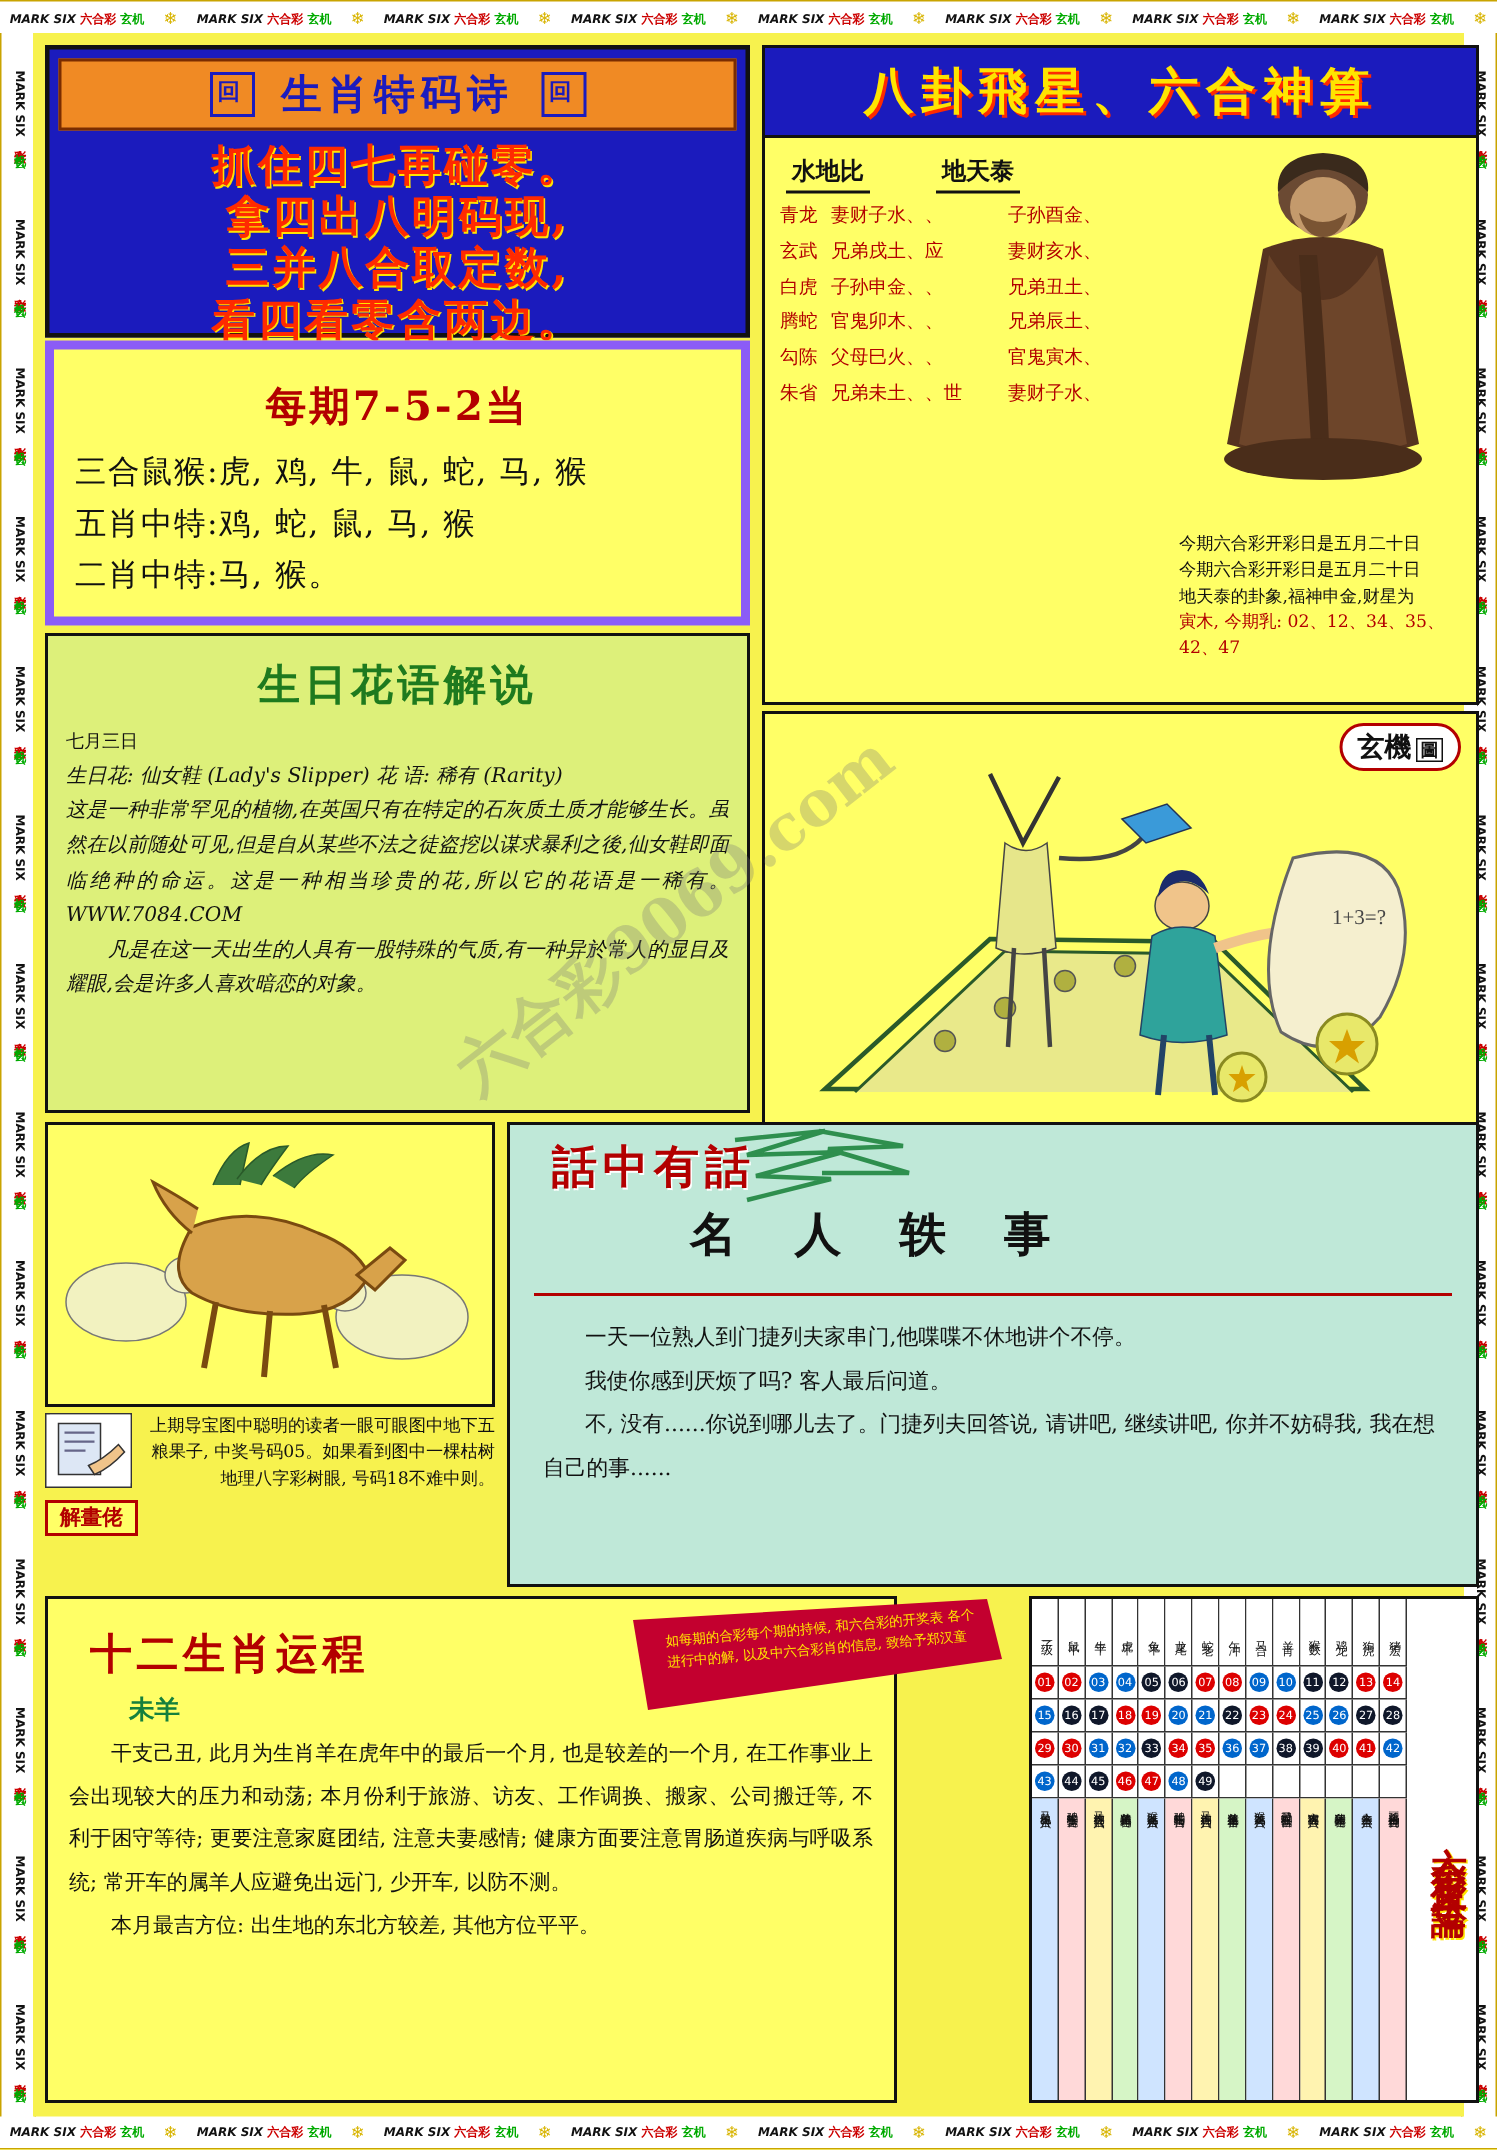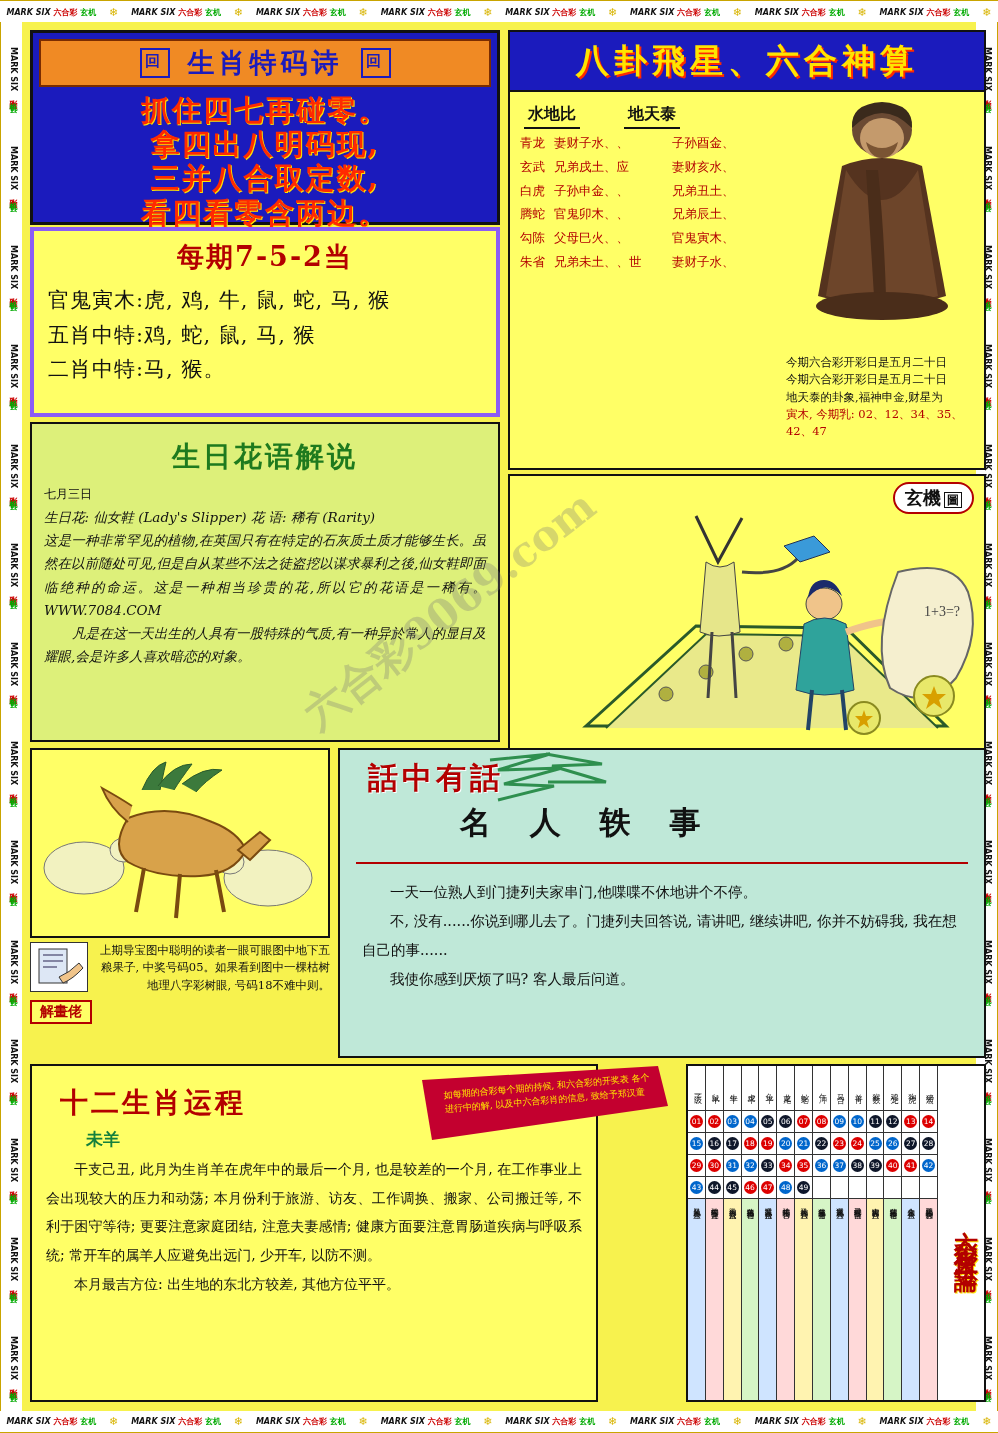--- a/index.html
+++ b/index.html
@@ -68,21 +68,21 @@
   .poem-line{
     color:#ff2a00;font-size:29px;font-weight:bold;letter-spacing:2px;
     font-family:"DejaVu Serif","Liberation Serif",serif;
     text-align:center;line-height:1.18;
     text-shadow:1px 1px 0 #ffe400;
   }
 
   
   #sevenfive{
     left:8px;top:205px;width:470px;height:190px;
-    background:#ffff66;border:4px solid #8b5cf6;padding:8px 14px;
+    background:#ffff66;border:6px solid #8b5cf6;padding:20px 14px;
   }
   .sf-title{
     text-align:center;color:#b30000;font-size:27px;font-weight:bold;
     font-family:"DejaVu Serif","Liberation Serif",serif;letter-spacing:2px;
     margin-bottom:8px;
   }
   .sf-row{
     color:#111;font-size:21px;line-height:1.65;letter-spacing:1px;
     font-family:"DejaVu Serif","Liberation Serif",serif;
   }
@@ -132,21 +132,21 @@
     text-align:center;color:#1e7a1e;font-size:28px;font-weight:bold;letter-spacing:3px;
     font-family:"DejaVu Serif","Liberation Serif",serif;margin:6px 0 10px;
   }
   .bd-date{font-size:12px;color:#111;margin-bottom:3px;}
   .bd-p{font-size:13.5px;color:#111;line-height:1.72;text-align:justify;font-family:"DejaVu Serif","Liberation Serif",serif;font-style:italic;}
   .bd-indent{text-indent:28px;}
 
   
   #xuanji{
     left:486px;top:452px;width:478px;height:298px;
-    background:#ffff66;border:2px solid #111;overflow:hidden;padding-left:36px;
+    background:#ffff66;border:2px solid #111;overflow:hidden;
   }
   .xj-badge{
     position:absolute;right:10px;top:6px;
     border:2px solid #b30000;border-radius:16px;background:#fff;
     padding:2px 10px;font-size:18px;font-weight:bold;color:#111;
     font-family:"DejaVu Serif","Liberation Serif",serif;
   }
   .xj-badge .sm{font-size:12px;border:1px solid #111;padding:0 2px;margin-left:3px;}
 
   
@@ -346,21 +346,21 @@
       <div class="poem-lines">
         <div class="poem-line">抓住四七再碰零。</div>
         <div class="poem-line">拿四出八明码现,</div>
         <div class="poem-line">三并八合取定数,</div>
         <div class="poem-line">看四看零含两边。</div>
       </div>
     </div>
 
     <div class="box" id="sevenfive">
       <div class="sf-title">每期7-5-2当</div>
-      <div class="sf-row">官鬼寅木:虎, 鸡, 牛, 鼠, 蛇, 马, 猴</div>
+      <div class="sf-row">三合鼠猴:虎, 鸡, 牛, 鼠, 蛇, 马, 猴</div>
       <div class="sf-row">五肖中特:鸡, 蛇, 鼠, 马, 猴</div>
       <div class="sf-row">二肖中特:马, 猴。</div>
     </div>
 
     <div class="box" id="bagua">
       <div class="bagua-title">八卦飛星、六合神算</div>
       <div class="bagua-body">
 
         <div class="hex-head">
           <span>水地比</span>
@@ -503,22 +503,22 @@
           <rect width="648" height="112" fill="#bfe8d8"></rect>
           <path d="M150 10 l60 -6 l-52 16 l64 -2 l-58 16 l50 2 l-56 14" stroke="#2e8f4e" stroke-width="3" fill="none"></path>
           <path d="M206 4 l56 10 l-50 2 l54 16 l-58 0" stroke="#2e8f4e" stroke-width="3" fill="none"></path>
         </svg>
         <div class="st-title1">話中有話</div>
         <div class="st-title2">名 人 轶 事</div>
       </div>
       <div class="st-rule"></div>
       <div class="st-body">
         <div class="st-p ind">一天一位熟人到门捷列夫家串门,他喋喋不休地讲个不停。</div>
+        <div class="st-p ind">我使你感到厌烦了吗? 客人最后问道。</div>
         <div class="st-p ind">不, 没有......你说到哪儿去了。门捷列夫回答说, 请讲吧, 继续讲吧, 你并不妨碍我, 我在想自己的事......</div>
-        <div class="st-p ind">我使你感到厌烦了吗? 客人最后问道。</div>
       </div>
     </div>
 
     <div class="box" id="fortune">
       <div class="ft-title">十二生肖运程</div>
       <div class="ft-sub">未羊</div>
       <div class="ft-p ind">干支己丑, 此月为生肖羊在虎年中的最后一个月, 也是较差的一个月, 在工作事业上会出现较大的压力和动荡; 本月份利于旅游、访友、工作调换、搬家、公司搬迁等, 不利于困守等待; 更要注意家庭团结, 注意夫妻感情; 健康方面要注意胃肠道疾病与呼吸系统; 常开车的属羊人应避免出远门, 少开车, 以防不测。</div>
       <div class="ft-p ind">本月最吉方位: 出生地的东北方较差, 其他方位平平。</div>
     </div>
 

